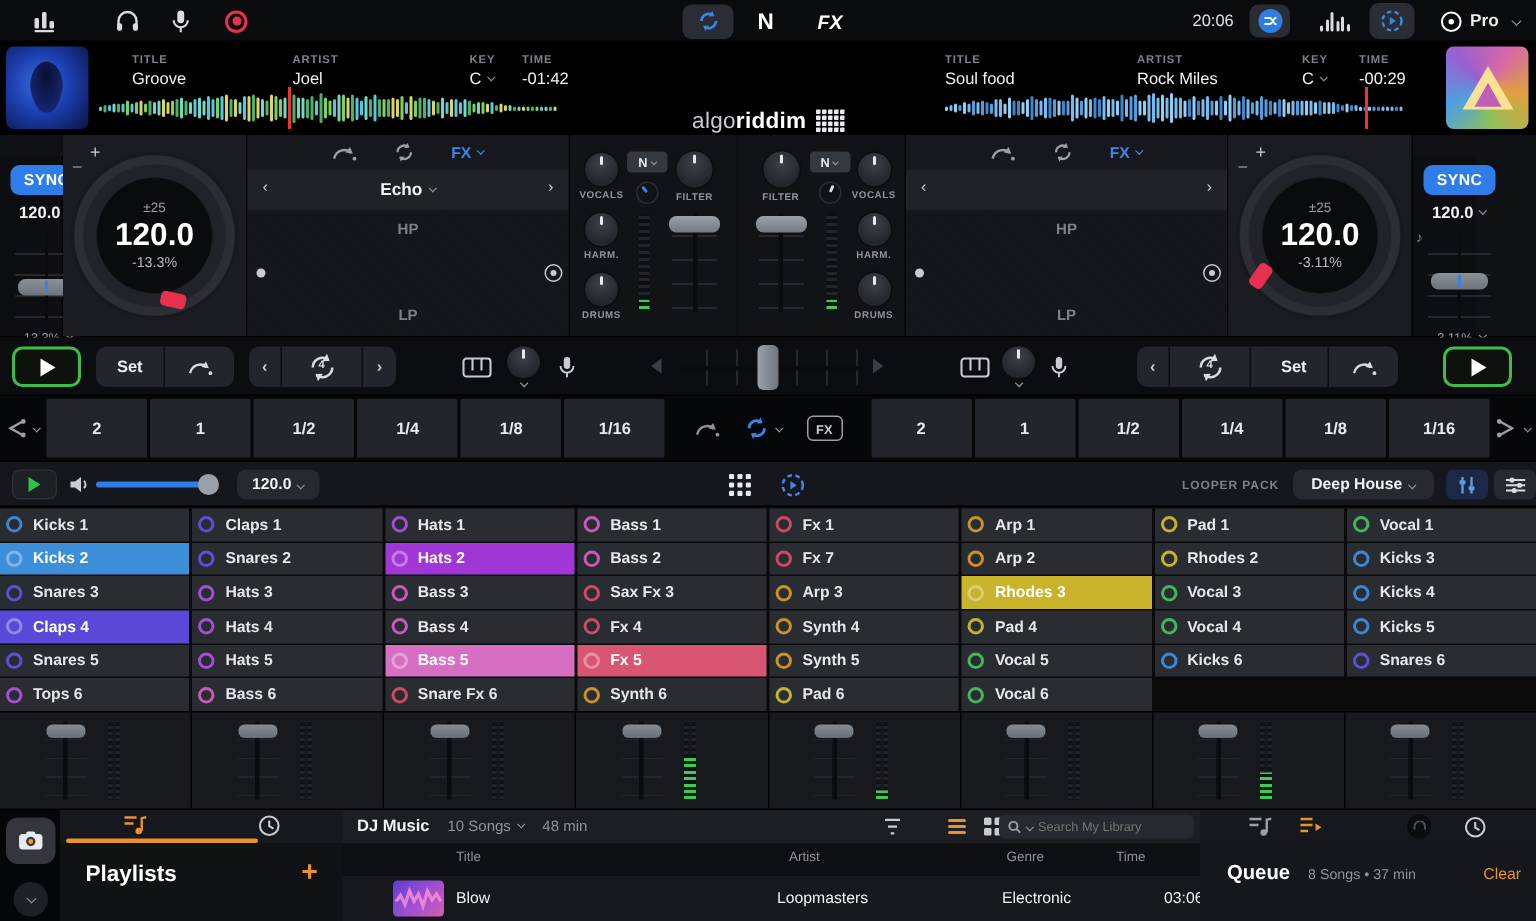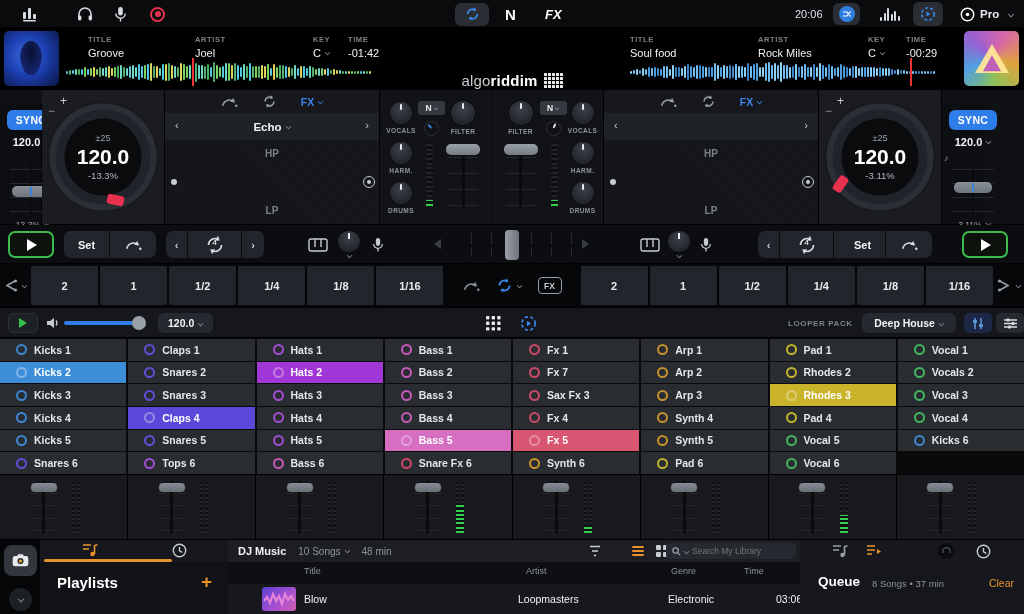--- a/index.html
+++ b/index.html
@@ -137,21 +137,21 @@
   .vslider { position:relative; width:80px; height:4px; border-radius:2px; background:#2e7de8; }
   .vslider .kn { position:absolute; right:-2px; top:-5px; width:14px; height:14px; background:#9aa0a8; border-radius:50%; }
   .pillbtn { height:20px; padding:0 10px; background:#26292f; border-radius:6px; display:flex; align-items:center;
     font-size:10.5px; font-weight:bold; color:#f0f2f4; }
   .lpack { font-size:8px; font-weight:bold; letter-spacing:.6px; color:#7c828a; }
   .sqico { width:28px; height:20px; border-radius:5px; display:flex; align-items:center; justify-content:center; }
 
   
   #padgrid { height:137px; background:#0a0a0a; display:grid; grid-template-columns:repeat(8,1fr);
     grid-template-rows:repeat(6,1fr); gap:1px 2px; padding-top:1px; border-bottom:1px solid #000; }
-  .pad { background:#292c31; display:flex; align-items:center; gap:7px; padding-left:16px;
+  .pad { background:#292c31; display:flex; align-items:center; gap:7px; padding-left:4px;
     font-size:10.5px; font-weight:bold; color:#e4e7eb; overflow:hidden; white-space:nowrap; }
   .pad .ring { width:11px; height:11px; border-radius:50%; border:2px solid; flex:none; }
 
   
   #strips { height:65px; background:#17191d; display:flex; border-bottom:1px solid #000; }
   .strip { position:relative; flex:1; border-right:1px solid #000; }
   .strip:last-child { border-right:none; }
   .sfad { position:absolute; left:calc(50% - 34px); top:6px; width:28px; height:52px;
     background:repeating-linear-gradient(to bottom, transparent 0 11.5px, #24262b 11.5px 12.5px); }
   .sfad .tr { position:absolute; left:50%; top:0; bottom:0; width:3px; margin-left:-1.5px; background:#0a0b0d; }
@@ -1009,24 +1009,20 @@
     </div>
     <div class="pad">
       <span class="ring" style="border-color: rgb(199, 145, 44);"></span>
       <span>Arp 2</span>
     </div>
     <div class="pad">
       <span class="ring" style="border-color: rgb(192, 179, 45);"></span>
       <span>Rhodes 2</span>
     </div>
     <div class="pad">
-      <span class="ring" style="border-color: rgb(67, 181, 92);"></span>
-      <span>Vocals 2</span>
-    </div>
-    <div class="pad">
       <span class="ring" style="border-color: rgb(62, 134, 207);"></span>
       <span>Kicks 3</span>
     </div>
     <div class="pad">
       <span class="ring" style="border-color: rgb(93, 80, 216);"></span>
       <span>Snares 3</span>
     </div>
     <div class="pad">
       <span class="ring" style="border-color: rgb(162, 79, 210);"></span>
       <span>Hats 3</span>

